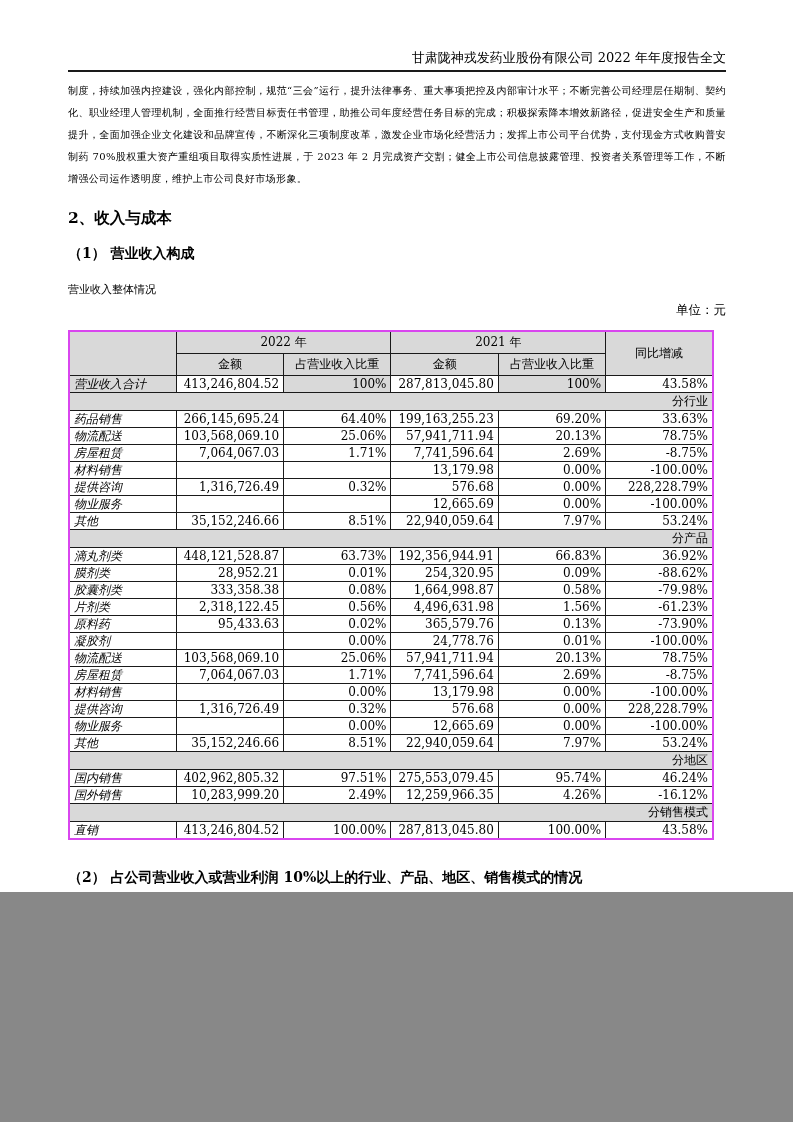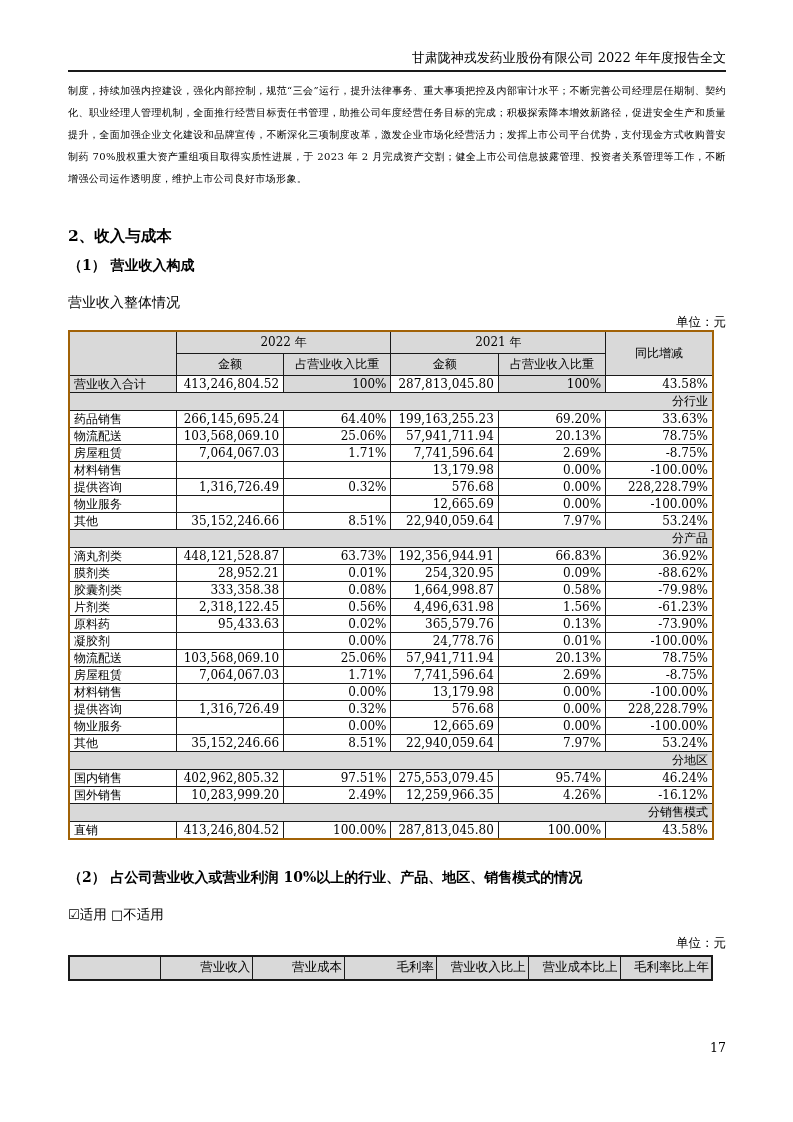--- a/index.html
+++ b/index.html
@@ -1,50 +1,50 @@
 <!DOCTYPE html>
 <html style="--shade: #d9d9d9;"><head>
 <meta charset="utf-8">
 <style>
   * { margin:0; padding:0; box-sizing:border-box; }
   html,body { background:#888; }
   .page {
-    width:793px; height:1122px; margin:0 auto; background:#ffffff;
+    width:793px; height:892px; margin:0 auto; background:#ffffff;
     font-family:"DejaVu Serif", serif; color:#000; position:relative; overflow:hidden;
   }
   .content { padding:50px 67px 0 68px; }
 
   .doc-header {
     text-align:right; font-size:13px; line-height:16px;
     padding-bottom:4px; border-bottom:2px solid #1a1a1a;
   }
 
   .body-text {
     margin-top:8px; font-size:10px; line-height:22px;
     text-align:justify; letter-spacing:0.4px;
   }
 
-  .h2-title { margin-top:36px; font-size:15.5px; font-weight:bold; line-height:20px; }
-  .h3-title { margin-top:10px; font-size:14px; font-weight:bold; line-height:18px; }
-  .caption  { margin-top:20px; font-size:14px; line-height:16px; }
+  .h2-title { margin-top:18px; font-size:15.5px; font-weight:bold; line-height:20px; }
+  .h3-title { margin-top:16px; font-size:14px; font-weight:bold; line-height:18px; }
+  .caption  { margin-top:20px; font-size:11px; line-height:16px; }
   .unit-line{ margin-top:4px; font-size:12.5px; line-height:16px; text-align:right; }
 
   table.rev {
-    margin-top:0; width:646px; border-collapse:collapse; table-layout:fixed;
-    font-size:12px; border:2px solid #a16207;
+    margin-top:12px; width:646px; border-collapse:collapse; table-layout:fixed;
+    font-size:12px; border:2px solid #d946ef;
   }
   table.rev td {
     border:1px solid #1a1a1a; padding:1px 4px; line-height:14px;
     overflow:hidden; white-space:nowrap;
   }
   table.rev tr.hdr td {
     background:var(--shade,#d9d9d9); text-align:center; height:22px;
     vertical-align:middle;
   }
-  table.rev td.label-cell { text-align:left; height:17px; }
+  table.rev td.label-cell { text-align:left; height:17px;font-style:italic; }
   table.rev td.num-cell   { text-align:right; height:17px; }
   table.rev td.shaded     { background:var(--shade,#d9d9d9); }
   table.rev td.section-cell {
     background:var(--shade,#d9d9d9); text-align:right; height:18px;
   }
 
   .h3-title-2 { margin-top:28px; font-size:14px; font-weight:bold; line-height:18px; }
   .applicable { margin-top:20px; font-size:13.5px; line-height:17px; }
   .applicable .box { font-family:"DejaVu Sans", sans-serif; font-size:13px; }
   .unit-line-2 { margin-top:12px; font-size:12.5px; line-height:16px; text-align:right; }

